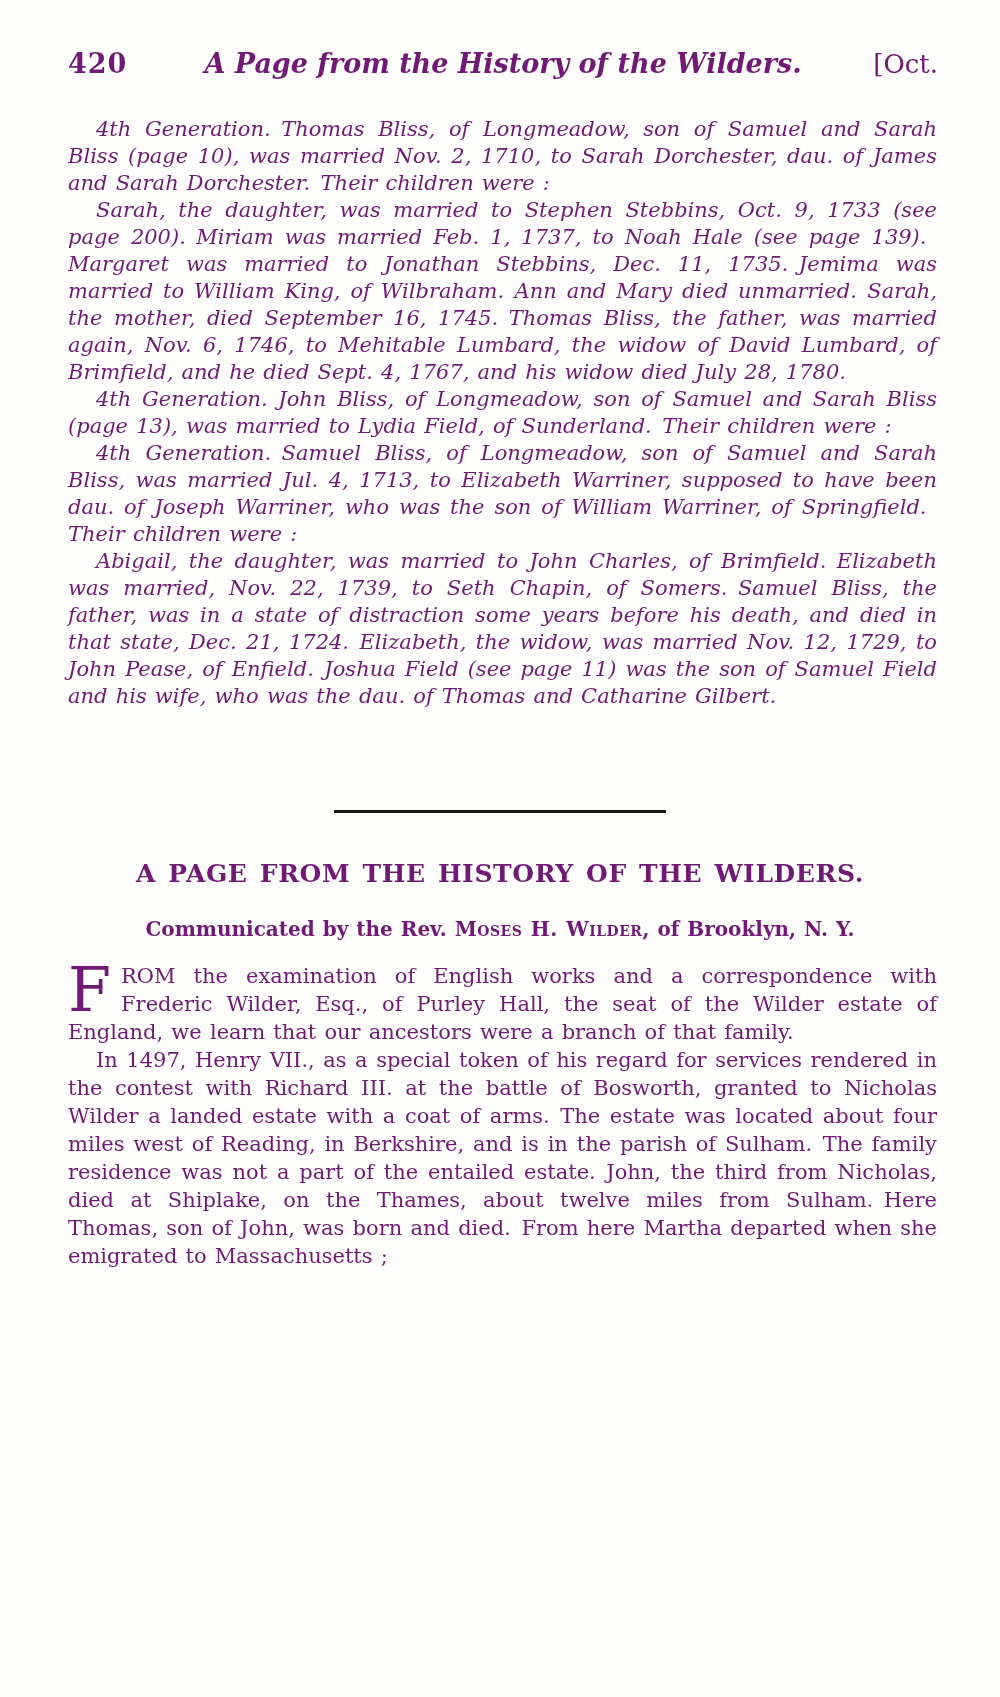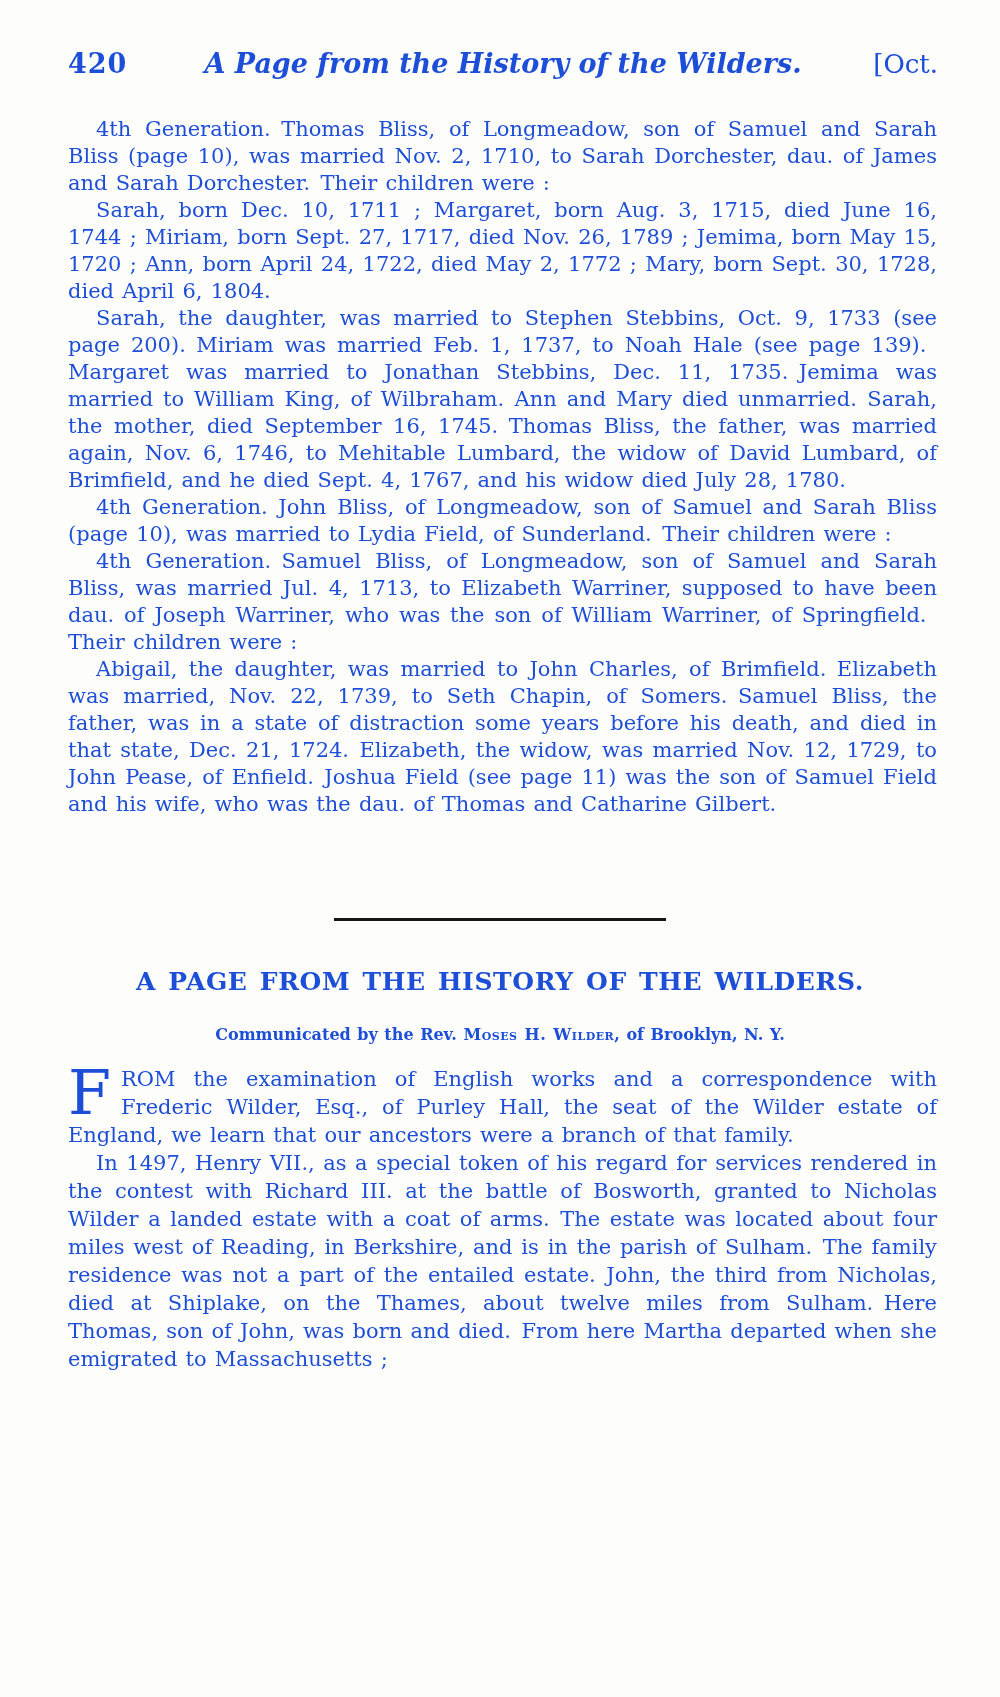--- a/index.html
+++ b/index.html
@@ -6,21 +6,21 @@
     margin: 0;
     padding: 0;
     background: #ffffff;
   }
   .page {
     position: relative;
     width: 1000px;
     height: 1697px;
     margin: 0 auto;
     background: #fdfdfb;
-    color: #1d4ed8;
+    color: #701a75;
     font-family: "DejaVu Serif", "Liberation Serif", serif;
     box-sizing: border-box;
     overflow: hidden;
   }
 
   
   .running-head {
     display: grid;
     grid-template-columns: 1fr auto 1fr;
     align-items: baseline;
@@ -41,20 +41,21 @@
   }
   .issue-label {
     justify-self: end;
     font-size: 26px;
     font-weight: 400;
   }
 
   
   .genealogy-block {
     margin: 37px 63px 0 68px;
+    font-style: italic;
   }
   .gen-para {
     margin: 0;
     font-size: 21px;
     line-height: 27px;
     text-align: justify;
     text-indent: 28px;
     word-spacing: 1.5px;
   }
 
@@ -72,21 +73,21 @@
     margin: 46px 0 0 0;
     text-align: center;
     font-size: 25px;
     font-weight: 700;
     letter-spacing: 0.6px;
     word-spacing: 3px;
   }
   .article-byline {
     margin-top: 29px;
     text-align: center;
-    font-size: 16px;
+    font-size: 20px;
     font-weight: 700;
     word-spacing: 1px;
   }
   .byline-name {
     font-variant: small-caps;
     letter-spacing: 0.5px;
   }
   .article-block {
     margin: 21px 63px 0 68px;
   }
@@ -114,23 +115,22 @@
 <div class="page">
 
   <div class="running-head">
     <span class="page-number">420</span>
     <span class="running-title">A Page from the History of the Wilders.</span>
     <span class="issue-label">[Oct.</span>
   </div>
 
   <div class="genealogy-block">
     <p class="gen-para">4th Generation. Thomas Bliss, of Longmeadow, son of Samuel and Sarah Bliss (page 10), was married Nov. 2, 1710, to Sarah Dorchester, dau. of James and Sarah Dorchester. Their children were :</p>
-    <p class="gen-para">Sarah, born Dec. 10, 1711 ; Margaret, born Aug. 3, 1715, died June 16, 1744 ; Miriam, born Sept. 27, 1717, died Nov. 26, 1789 ; Jemima, born May 15, 1720 ; Ann, born April 24, 1722, died May 2, 1772 ; Mary, born Sept. 30, 1728, died April 6, 1804.</p>
     <p class="gen-para">Sarah, the daughter, was married to Stephen Stebbins, Oct. 9, 1733 (see page 200). Miriam was married Feb. 1, 1737, to Noah Hale (see page 139). Margaret was married to Jonathan Stebbins, Dec. 11, 1735. Jemima was married to William King, of Wilbraham. Ann and Mary died unmarried. Sarah, the mother, died September 16, 1745. Thomas Bliss, the father, was married again, Nov. 6, 1746, to Mehitable Lumbard, the widow of David Lumbard, of Brimfield, and he died Sept. 4, 1767, and his widow died July 28, 1780.</p>
-    <p class="gen-para">4th Generation. John Bliss, of Longmeadow, son of Samuel and Sarah Bliss (page 10), was married to Lydia Field, of Sunderland. Their children were :</p>
+    <p class="gen-para">4th Generation. John Bliss, of Longmeadow, son of Samuel and Sarah Bliss (page 13), was married to Lydia Field, of Sunderland. Their children were :</p>
     <p class="gen-para">4th Generation. Samuel Bliss, of Longmeadow, son of Samuel and Sarah Bliss, was married Jul. 4, 1713, to Elizabeth Warriner, supposed to have been dau. of Joseph Warriner, who was the son of William Warriner, of Springfield. Their children were :</p>
     <p class="gen-para">Abigail, the daughter, was married to John Charles, of Brimfield. Elizabeth was married, Nov. 22, 1739, to Seth Chapin, of Somers. Samuel Bliss, the father, was in a state of distraction some years before his death, and died in that state, Dec. 21, 1724. Elizabeth, the widow, was married Nov. 12, 1729, to John Pease, of Enfield. Joshua Field (see page 11) was the son of Samuel Field and his wife, who was the dau. of Thomas and Catharine Gilbert.</p>
   </div>
 
   <hr class="section-divider">
 
   <h1 class="article-title">A PAGE FROM THE HISTORY OF THE WILDERS.</h1>
 
   <div class="article-byline">
     <span>Communicated by the Rev. </span><span class="byline-name">Moses H. Wilder</span><span>, of Brooklyn, N. Y.</span>

